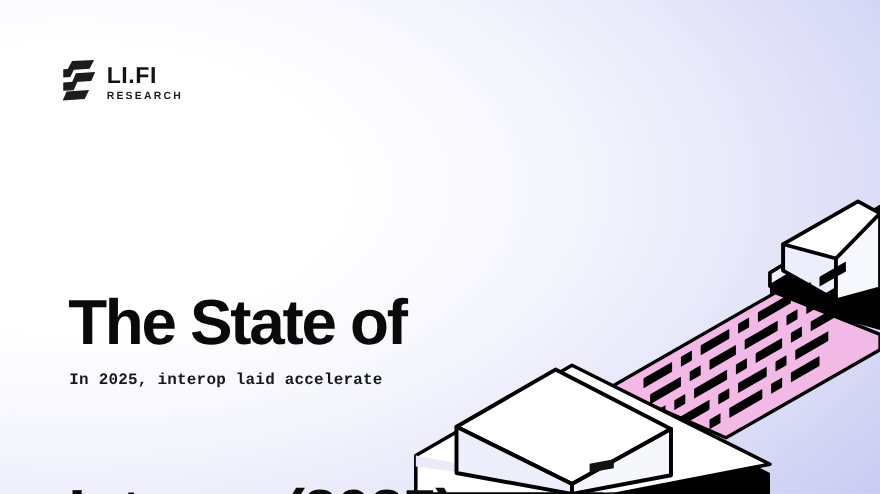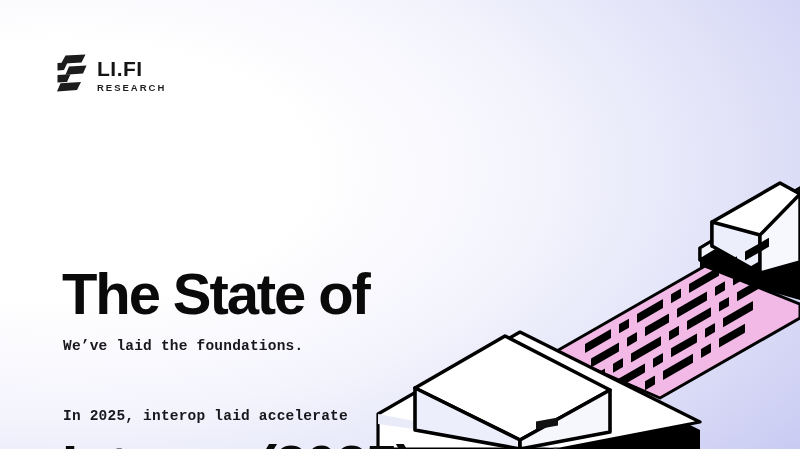--- a/index.html
+++ b/index.html
@@ -206,17 +206,16 @@
     </g>
 
   </svg>
 
   <h1 class="headline">
     <span class="hl-line">The State of</span>
     <span class="hl-line">Interop (2025)</span>
   </h1>
 
   <p class="subtitle">
-    <span class="sub-line">We’ve laid the foundations.</span>
     <span class="sub-line">In 2025, interop laid accelerate</span>
   </p>
 
 </div>
 
 </body></html>

